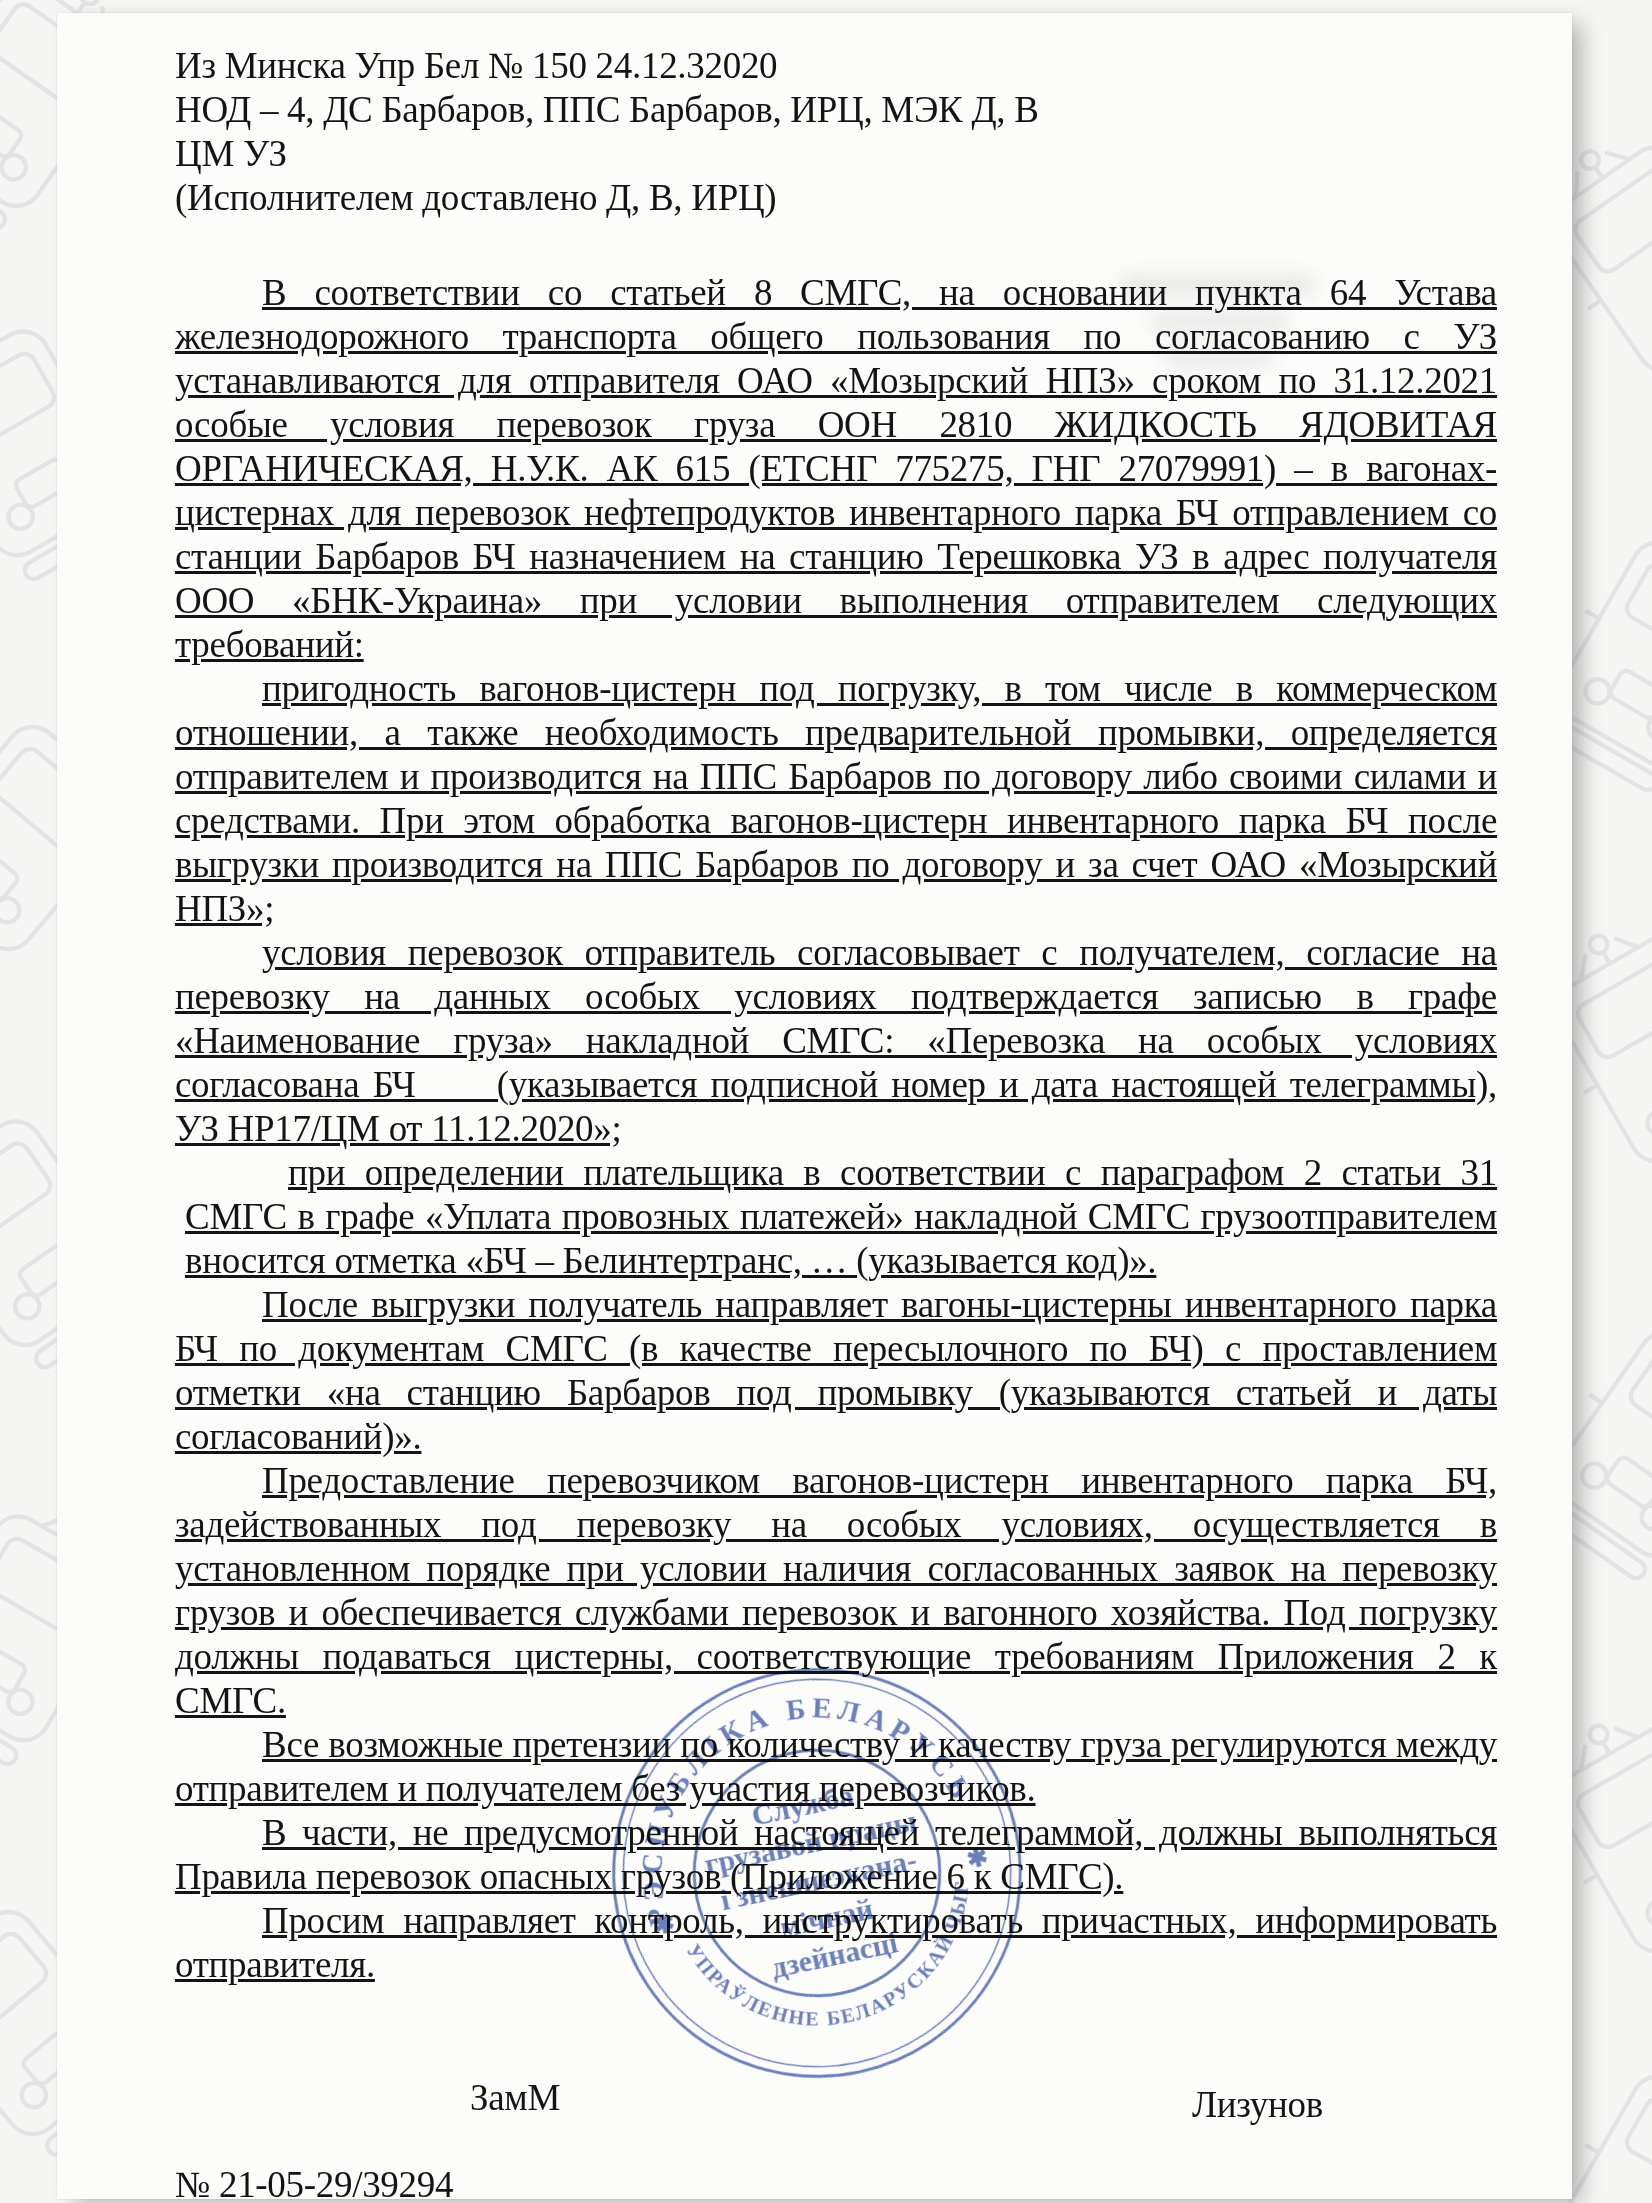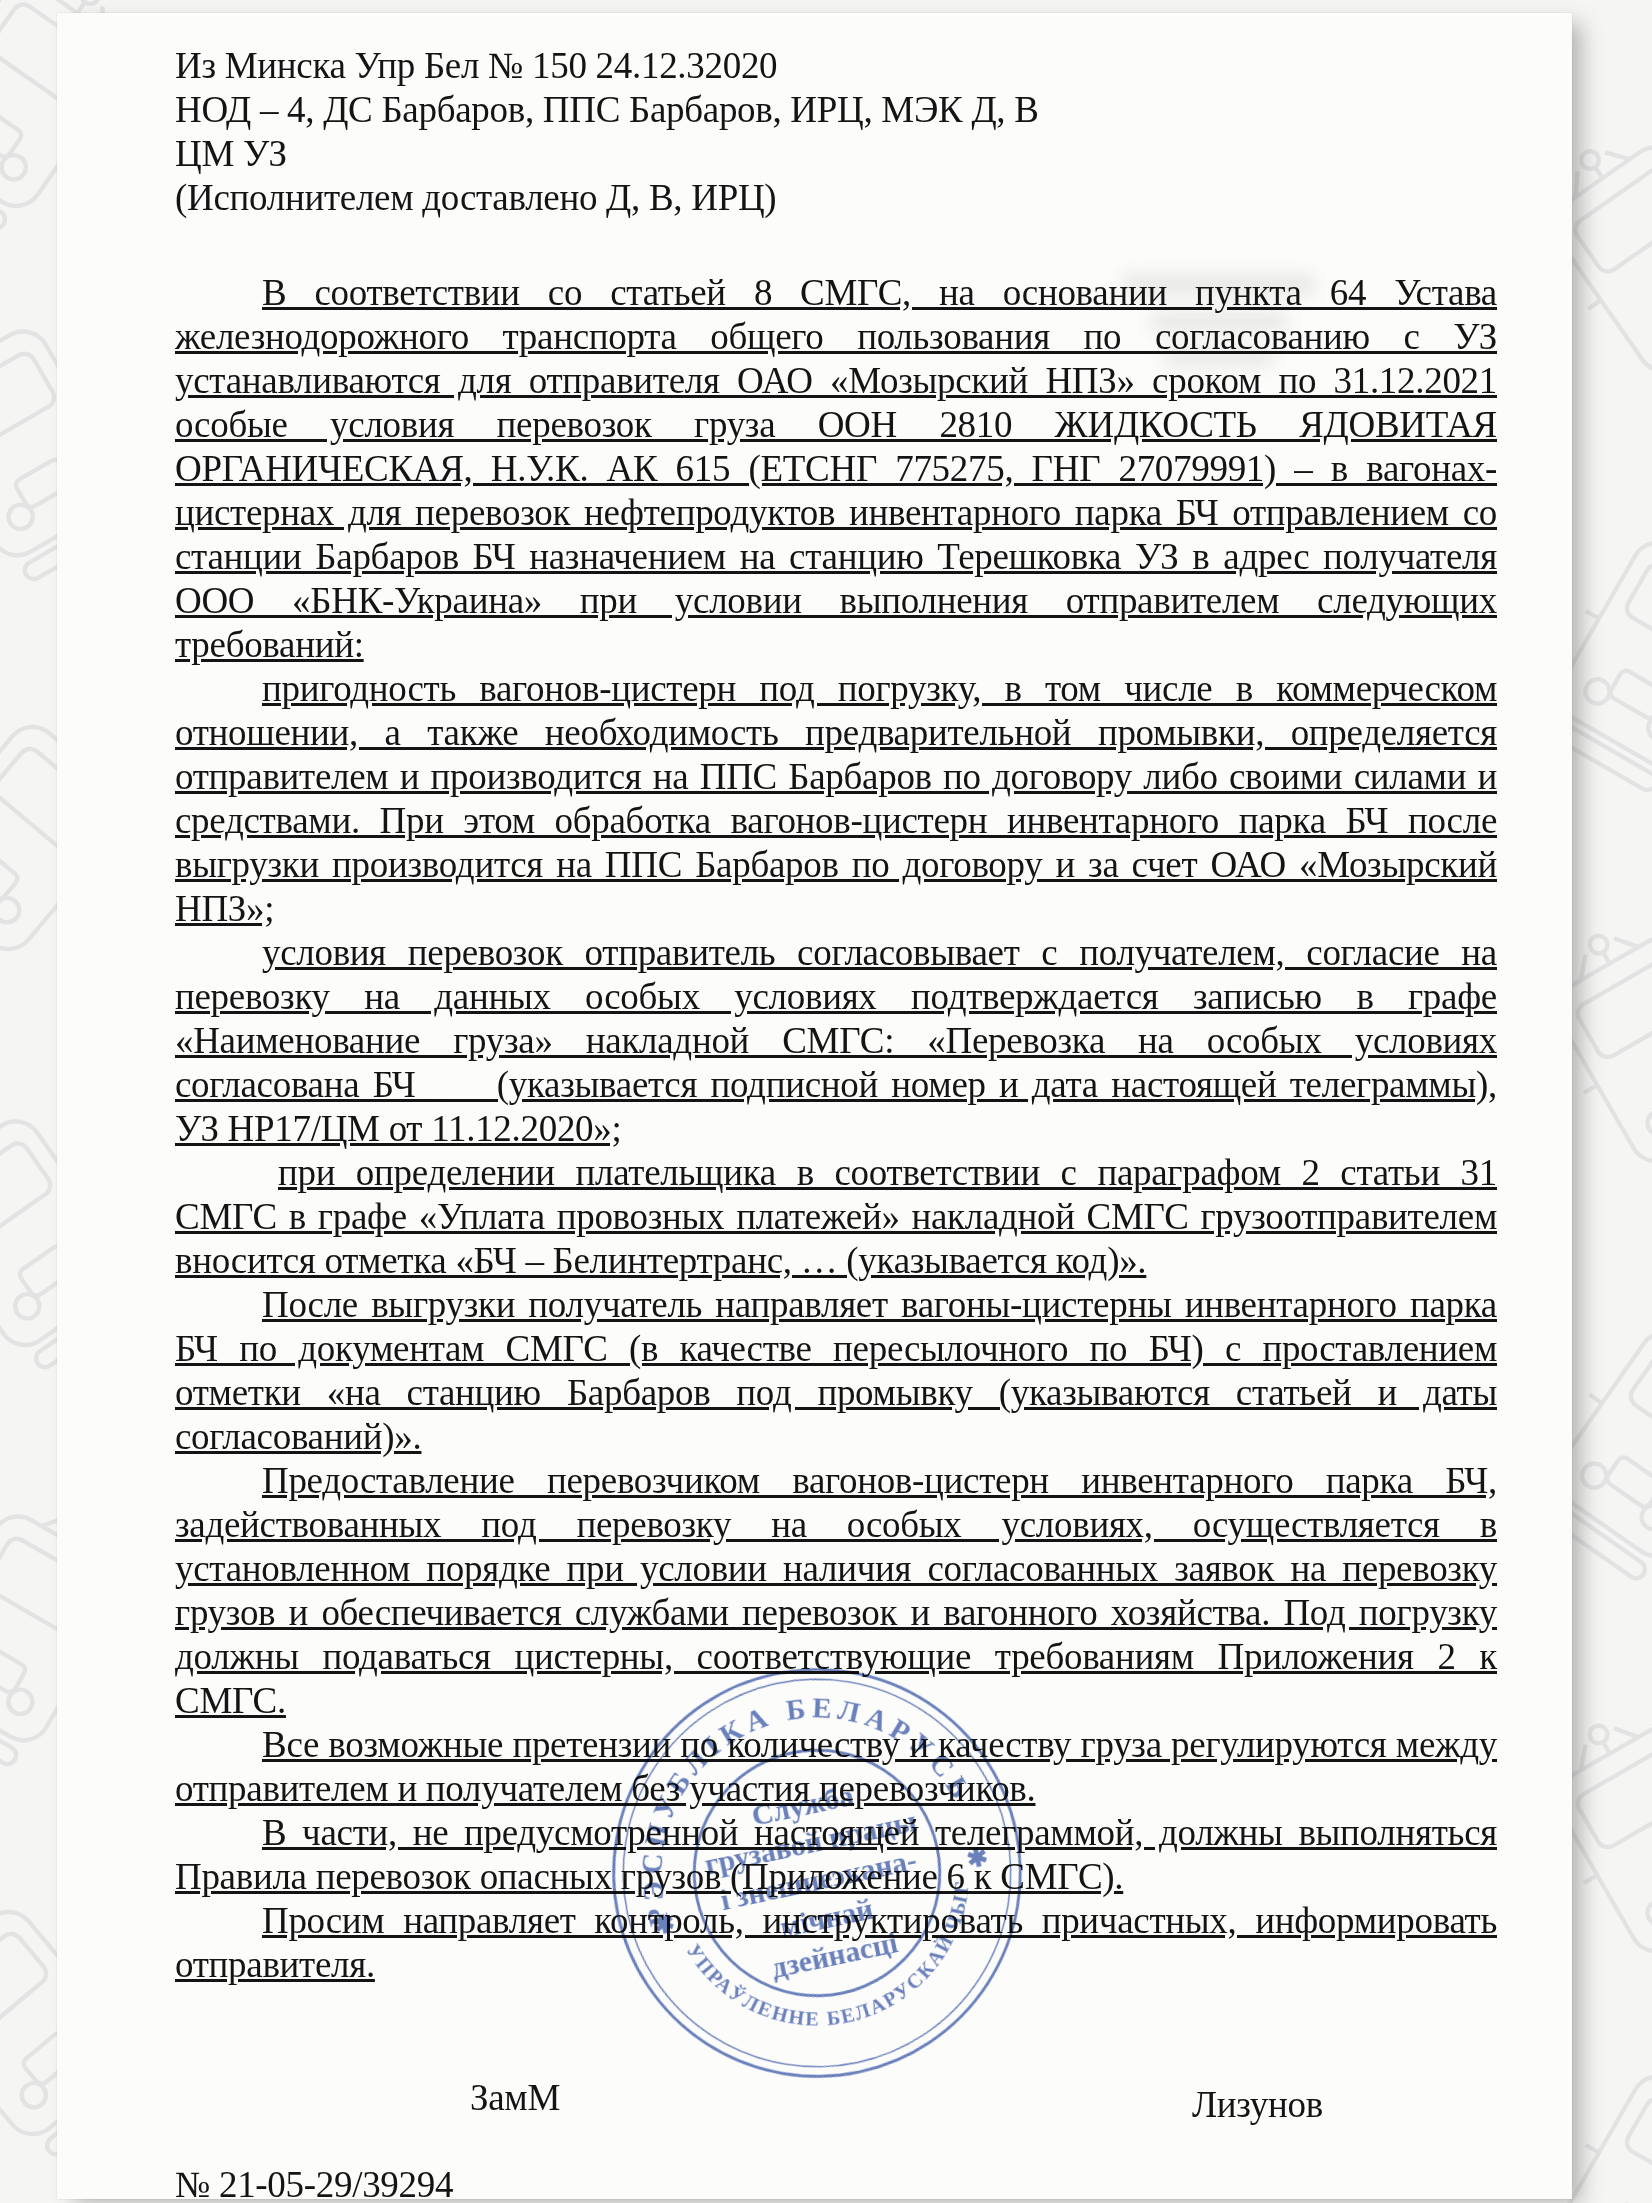--- a/index.html
+++ b/index.html
@@ -22,21 +22,21 @@
   }
   .content{
     position:absolute;left:118px;top:31px;width:1322px;
     color:#141414;font-size:37px;line-height:44px;letter-spacing:-0.3px;
   }
   .hdr-line{white-space:nowrap;}
   .doc-body{margin-top:51px;}
   .doc-body p{
     margin:0;text-align:justify;text-indent:87px;text-decoration:underline;
   }
-  .doc-body p.extra-indent{text-indent:103px;}
+  .doc-body p.extra-indent{text-indent:103px;margin-left:10px;}
   
   .sig-row{position:relative;margin-top:81px;height:44px;}
   .sig-pos{position:absolute;left:295px;top:8px;}
   .sig-name{position:absolute;left:1017px;top:15px;}
   .doc-number{margin-top:51px;}
   
   .smudge{position:absolute;background:#d8d8d6;filter:blur(8.3px);opacity:.55;border-radius:5.5px;}
   .smudge.s1{left:1065px;top:261px;width:193px;height:22px;}
   .smudge.s2{left:1093px;top:299px;width:138px;height:20px;}
   .smudge.s3{left:1107px;top:336px;width:110px;height:18.4px;}

